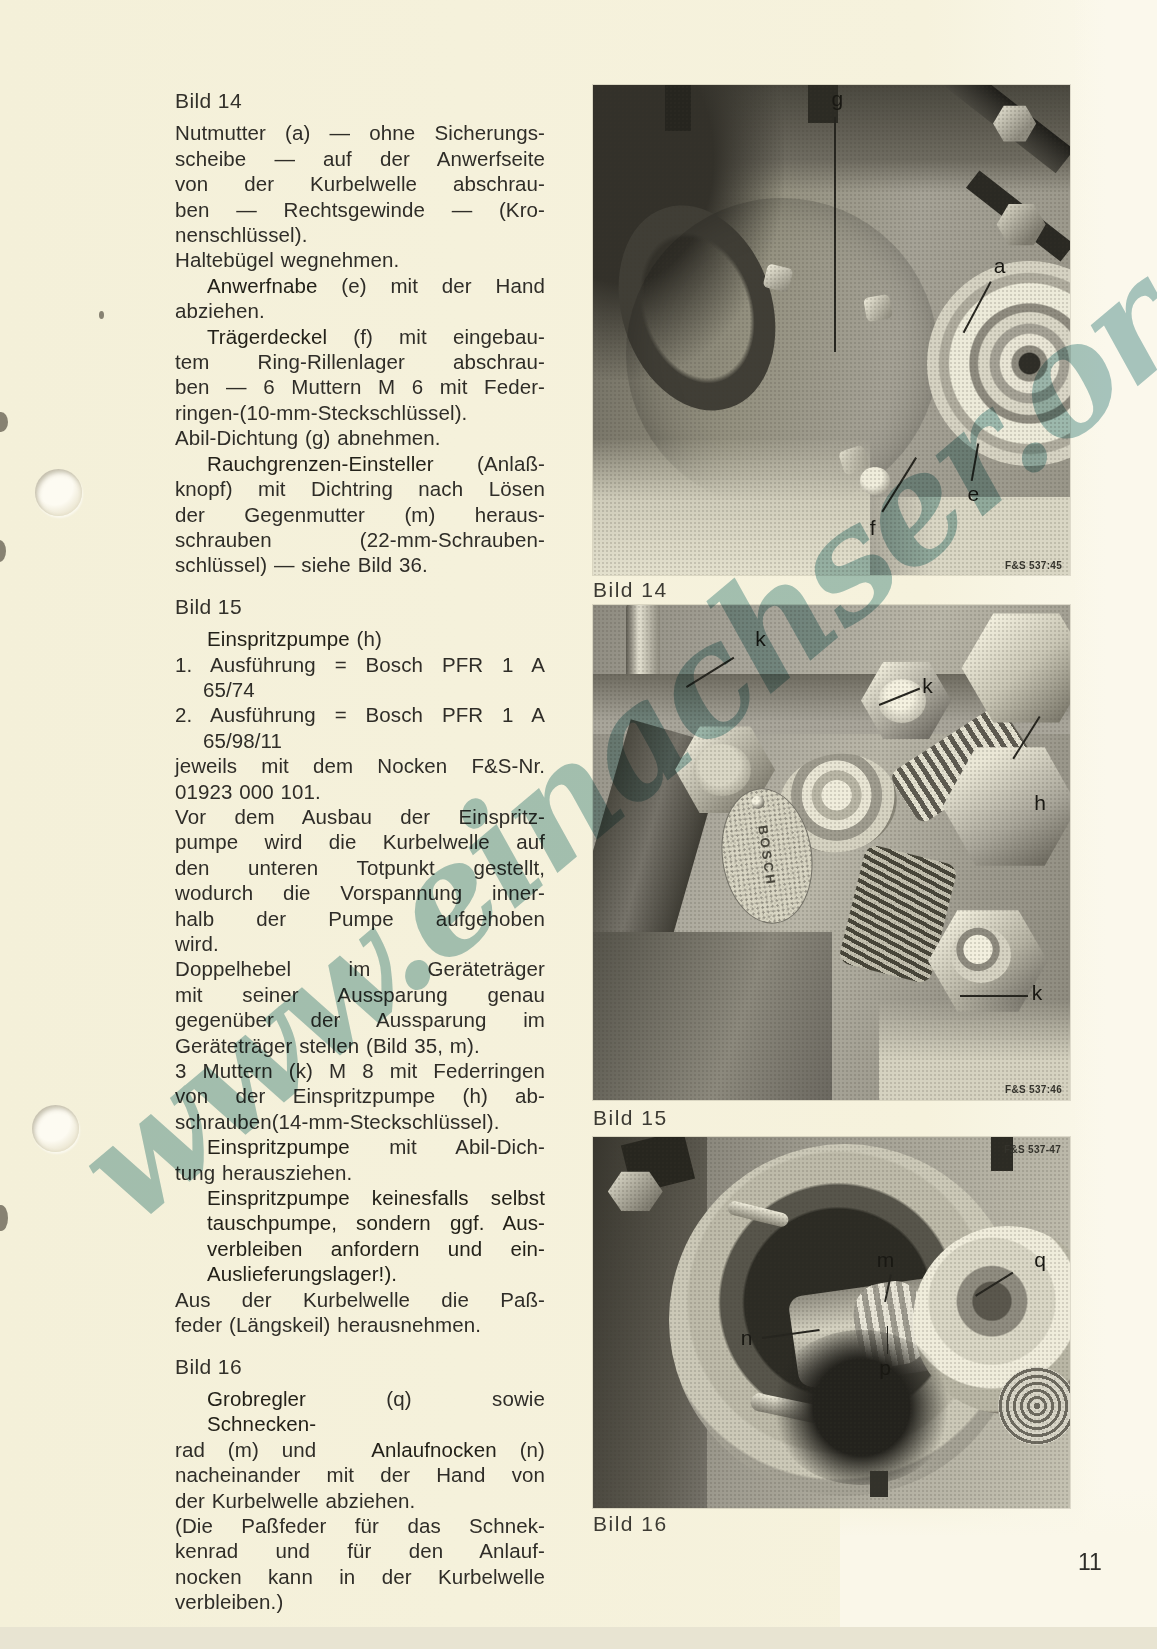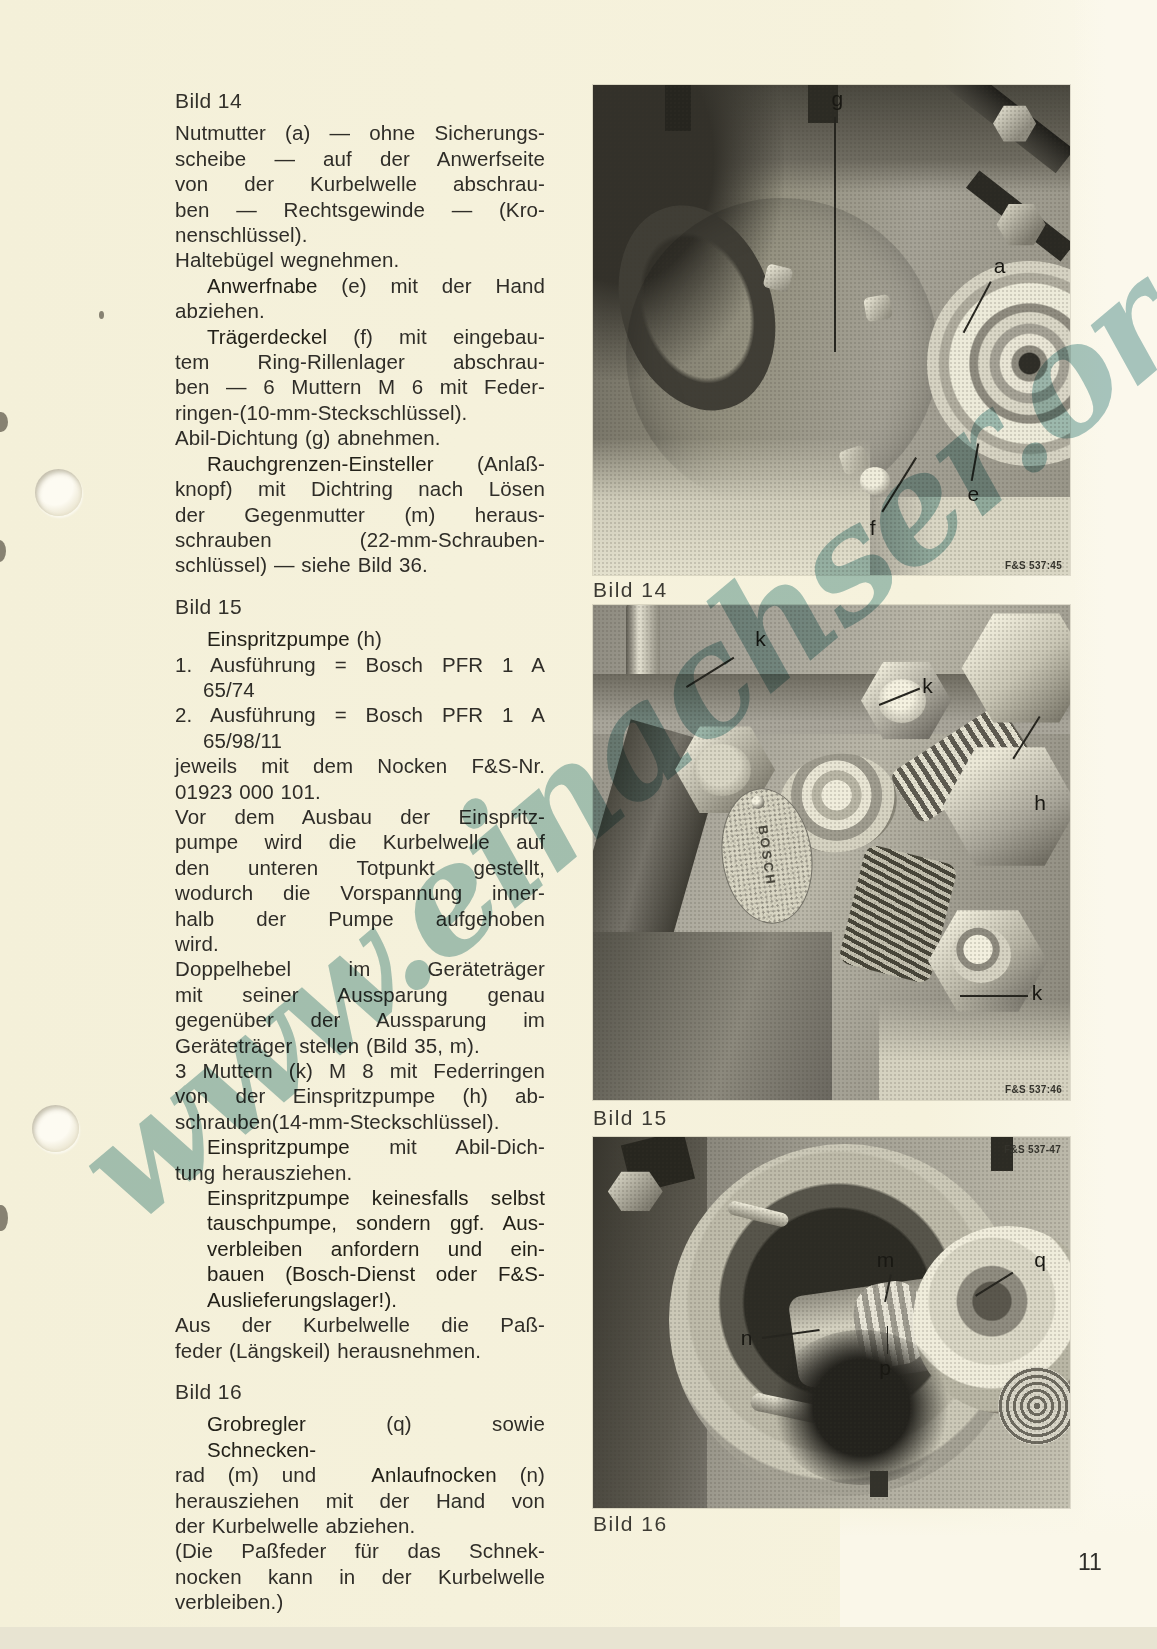--- a/index.html
+++ b/index.html
@@ -99,34 +99,34 @@
           <div class="tline"><span>gegenüber der Aussparung im</span></div>
           <div class="tline tlast"><span>Geräteträger stellen (Bild 35, m).</span></div>
           <div class="tline"><span>3 Muttern (k) M 8 mit Federringen</span></div>
           <div class="tline"><span>von der Einspritzpumpe (h) ab-</span></div>
           <div class="tline tlast"><span>schrauben(14-mm-Steckschlüssel).</span></div>
           <div class="tline"><b>Einspritzpumpe</b><span> mit Abil-Dich-</span></div>
           <div class="tline tlast"><span>tung herausziehen.</span></div>
           <div class="tline"><b>Einspritzpumpe keinesfalls selbst</b></div>
           <div class="tline"><b>tauschpumpe, sondern ggf. Aus-</b></div>
           <div class="tline"><b>verbleiben anfordern und ein-</b></div>
-          <div class="tline"><b>bauen (Bosch-Dienst oder F&amp;S-</b></div>
           <div class="tline tlast"><b>Auslieferungslager!).</b></div>
           <div class="tline"><span>Aus der Kurbelwelle die Paß-</span></div>
           <div class="tline tlast"><span>feder (Längskeil) herausnehmen.</span></div>
         </div>
     </div>
     <div class="sec">
       <div class="h">Bild 16</div>
       <div class="lines">
           <div class="tline"><b>Grobregler</b><span> (q) sowie </span><b>Schnecken-</b></div>
           <div class="tline"><span>rad (m) und </span><b>Anlaufnocken</b><span> (n)</span></div>
-          <div class="tline"><span>herausziehen mit der Hand von</span></div>
+          <div class="tline"><span>nacheinander mit der Hand von</span></div>
           <div class="tline tlast"><span>der Kurbelwelle abziehen.</span></div>
           <div class="tline"><span>(Die Paßfeder für das Schnek-</span></div>
+          <div class="tline"><span>kenrad und für den Anlauf-</span></div>
           <div class="tline"><span>nocken kann in der Kurbelwelle</span></div>
           <div class="tline tlast"><span>verbleiben.)</span></div>
         </div>
     </div>
   </div>
 
   <div class="photo" style="top:85px;height:490px;background:linear-gradient(100deg,#6e6b60 0%,#93907f 35%,#a5a296 62%,#989588 100%);">
     <div class="abs" style="left:0;top:0;right:0;height:108px;background:linear-gradient(#4a483f,#6f6c61 70%,rgba(111,108,97,0));"></div>
     <div class="abs" style="left:0;top:0;width:40%;height:60%;background:radial-gradient(ellipse at 15% 25%,#33312a 0 40%,rgba(51,49,42,0) 72%);"></div>
     <div class="circ" style="left:6%;top:24%;width:150px;height:210px;transform:rotate(-18deg);background:radial-gradient(ellipse at 50% 50%,rgba(0,0,0,0) 0 48%,#403e36 52% 80%,rgba(64,62,54,0) 84%);"></div>

